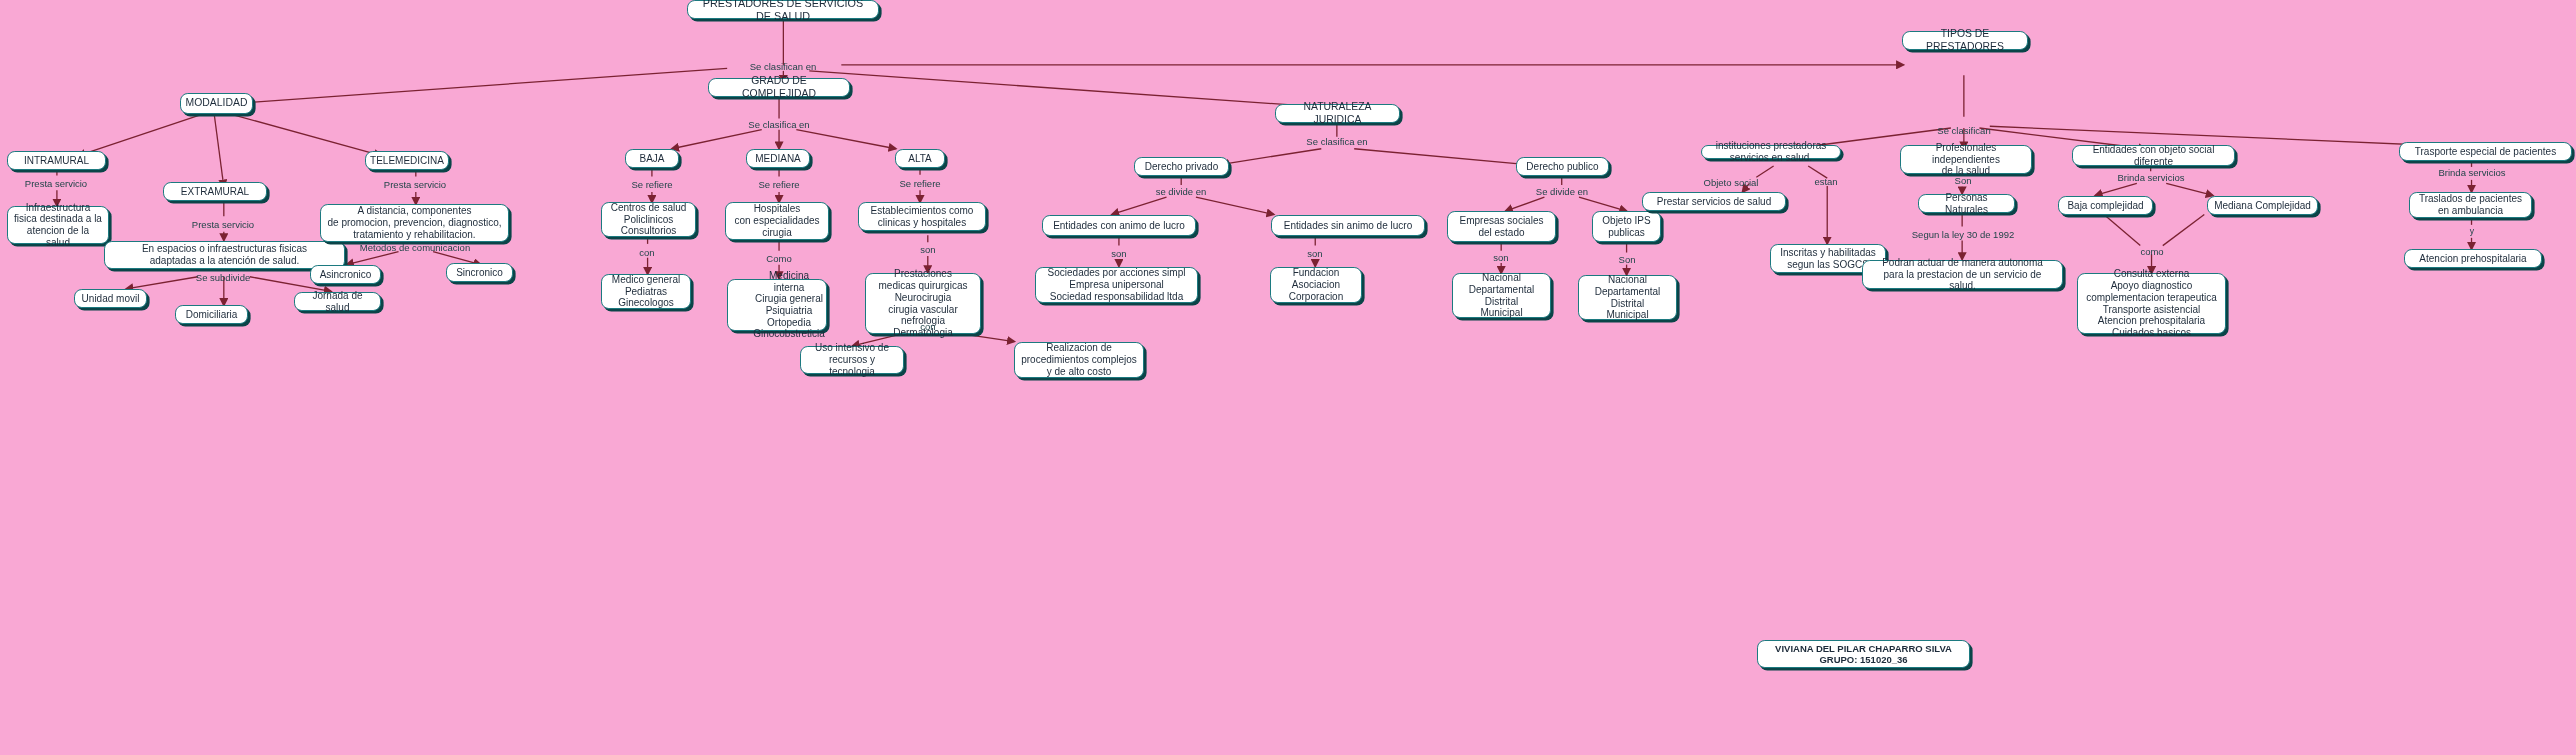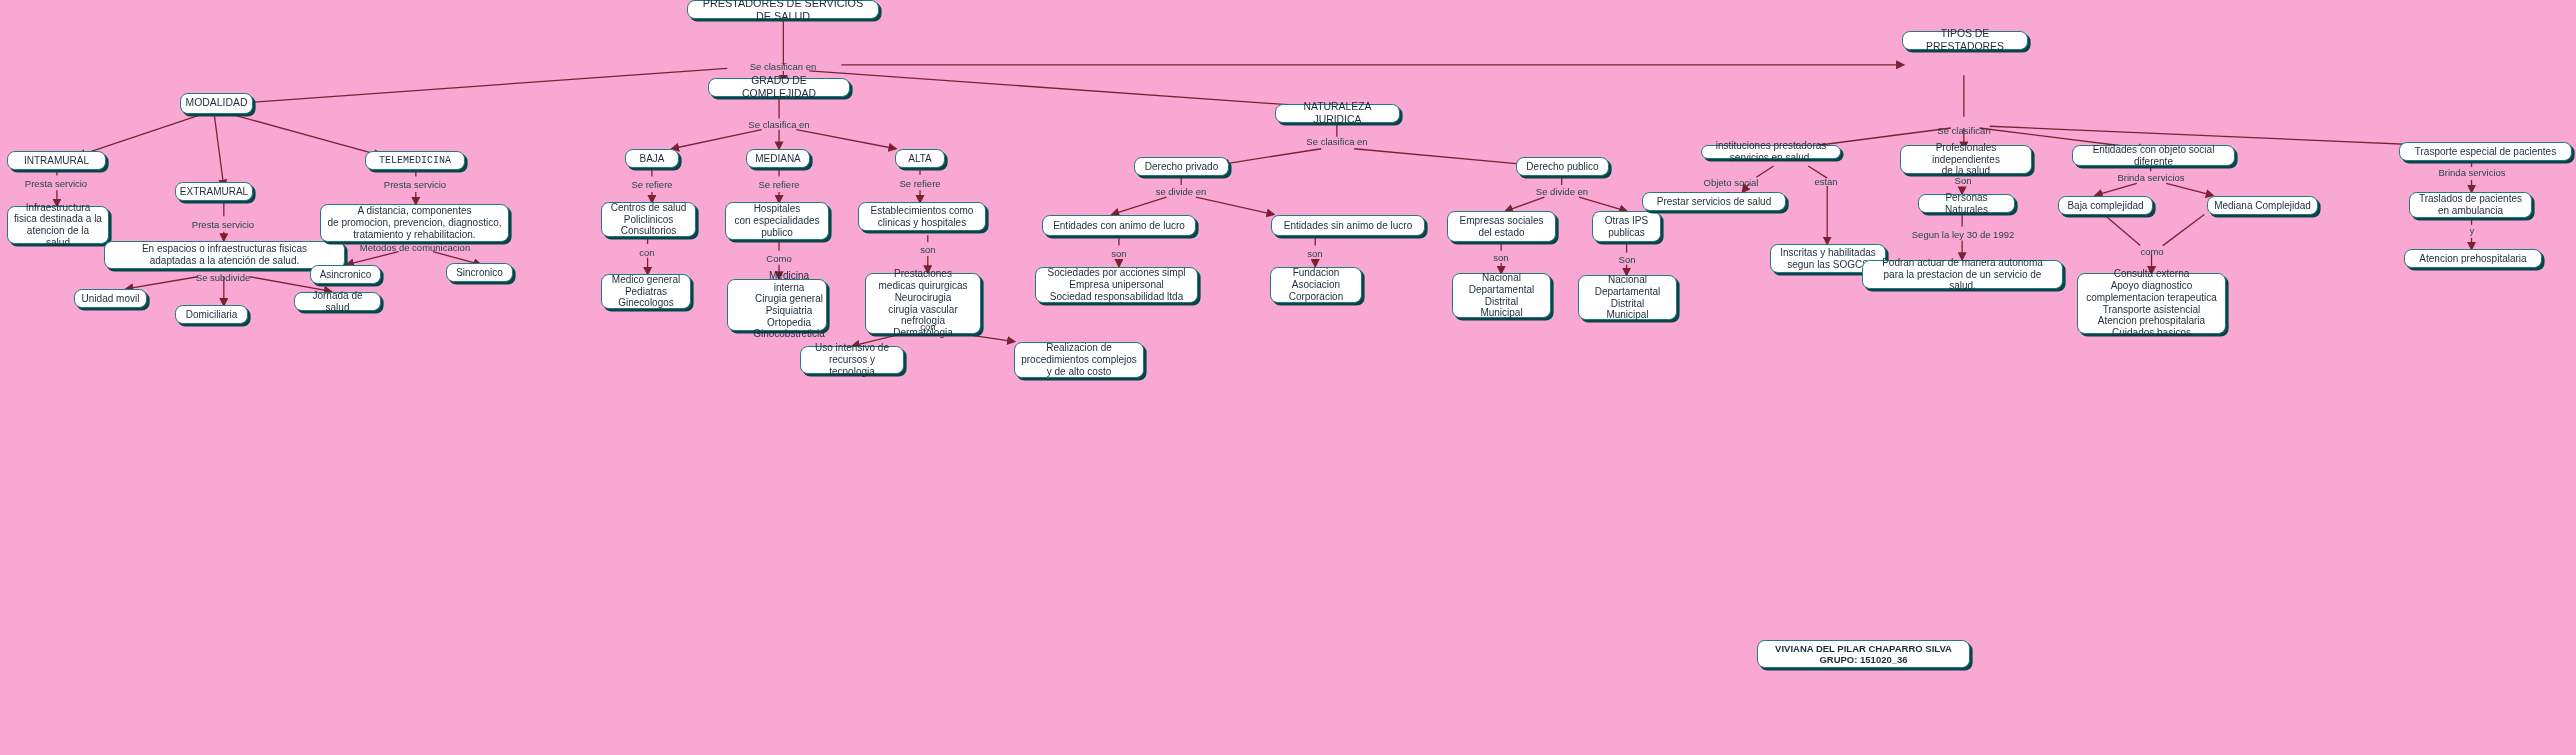--- a/index.html
+++ b/index.html
@@ -188,23 +188,23 @@
   <div class="node big" style="left:1902px; top:31px; width:126px; height:19px;">TIPOS DE PRESTADORES</div>
 
   <div class="node big" style="left:180px; top:93px; width:73px; height:21px;">MODALIDAD</div>
 
   <div class="node big" style="left:708px; top:78px; width:142px; height:19px;">GRADO DE COMPLEJIDAD</div>
 
   <div class="node big" style="left:1275px; top:104px; width:125px; height:19px;">NATURALEZA JURIDICA</div>
 
   <div class="node" style="left:7px; top:151px; width:99px; height:19px;">INTRAMURAL</div>
 
-  <div class="node" style="left:175px; top:182px; width:78px; height:19px;">EXTRAMURAL</div>
-
-  <div class="node" style="left:365px; top:151px; width:100px; height:19px;font-family:Liberation Mono, monospace;">TELEMEDICINA</div>
+  <div class="node" style="left:163px; top:182px; width:104px; height:19px;">EXTRAMURAL</div>
+
+  <div class="node" style="left:365px; top:151px; width:84px; height:19px;">TELEMEDICINA</div>
 
   <div class="node" style="left:7px; top:206px; width:102px; height:38px;">Infraestructura
 fisica destinada a la
 atencion de la salud</div>
 
   <div class="node" style="left:104px; top:241px; width:241px; height:28px;">En espacios o infraestructuras fisicas
 adaptadas a la atención de salud.</div>
 
   <div class="node" style="left:320px; top:204px; width:189px; height:38px;">A distancia, componentes
 de promocion, prevencion, diagnostico,
@@ -225,21 +225,21 @@
   <div class="node" style="left:746px; top:149px; width:64px; height:19px;">MEDIANA</div>
 
   <div class="node" style="left:895px; top:149px; width:50px; height:19px;">ALTA</div>
 
   <div class="node" style="left:601px; top:202px; width:95px; height:35px;">Centros de salud
 Policlinicos
 Consultorios</div>
 
   <div class="node" style="left:725px; top:202px; width:104px; height:38px;">Hospitales
 con especialidades
-publico</div>
+cirugia</div>
 
   <div class="node" style="left:858px; top:202px; width:128px; height:29px;">Establecimientos como
 clinicas y hospitales</div>
 
   <div class="node" style="left:601px; top:274px; width:90px; height:35px;">Medico general
 Pediatras
 Ginecologos</div>
 
   <div class="node" style="left:727px; top:279px; width:100px; height:52px;padding-left:30px;">Medicina interna
 Cirugia general
@@ -273,21 +273,21 @@
 Empresa unipersonal
 Sociedad responsabilidad ltda</div>
 
   <div class="node" style="left:1270px; top:267px; width:92px; height:36px;">Fundacion
 Asociacion
 Corporacion</div>
 
   <div class="node" style="left:1447px; top:211px; width:109px; height:31px;">Empresas sociales
 del estado</div>
 
-  <div class="node" style="left:1592px; top:211px; width:69px; height:31px;">Otras IPS
+  <div class="node" style="left:1592px; top:211px; width:69px; height:31px;">Objeto IPS
 publicas</div>
 
   <div class="node" style="left:1452px; top:273px; width:99px; height:45px;">Nacional
 Departamental
 Distrital
 Municipal</div>
 
   <div class="node" style="left:1578px; top:275px; width:99px; height:45px;">Nacional
 Departamental
 Distrital

